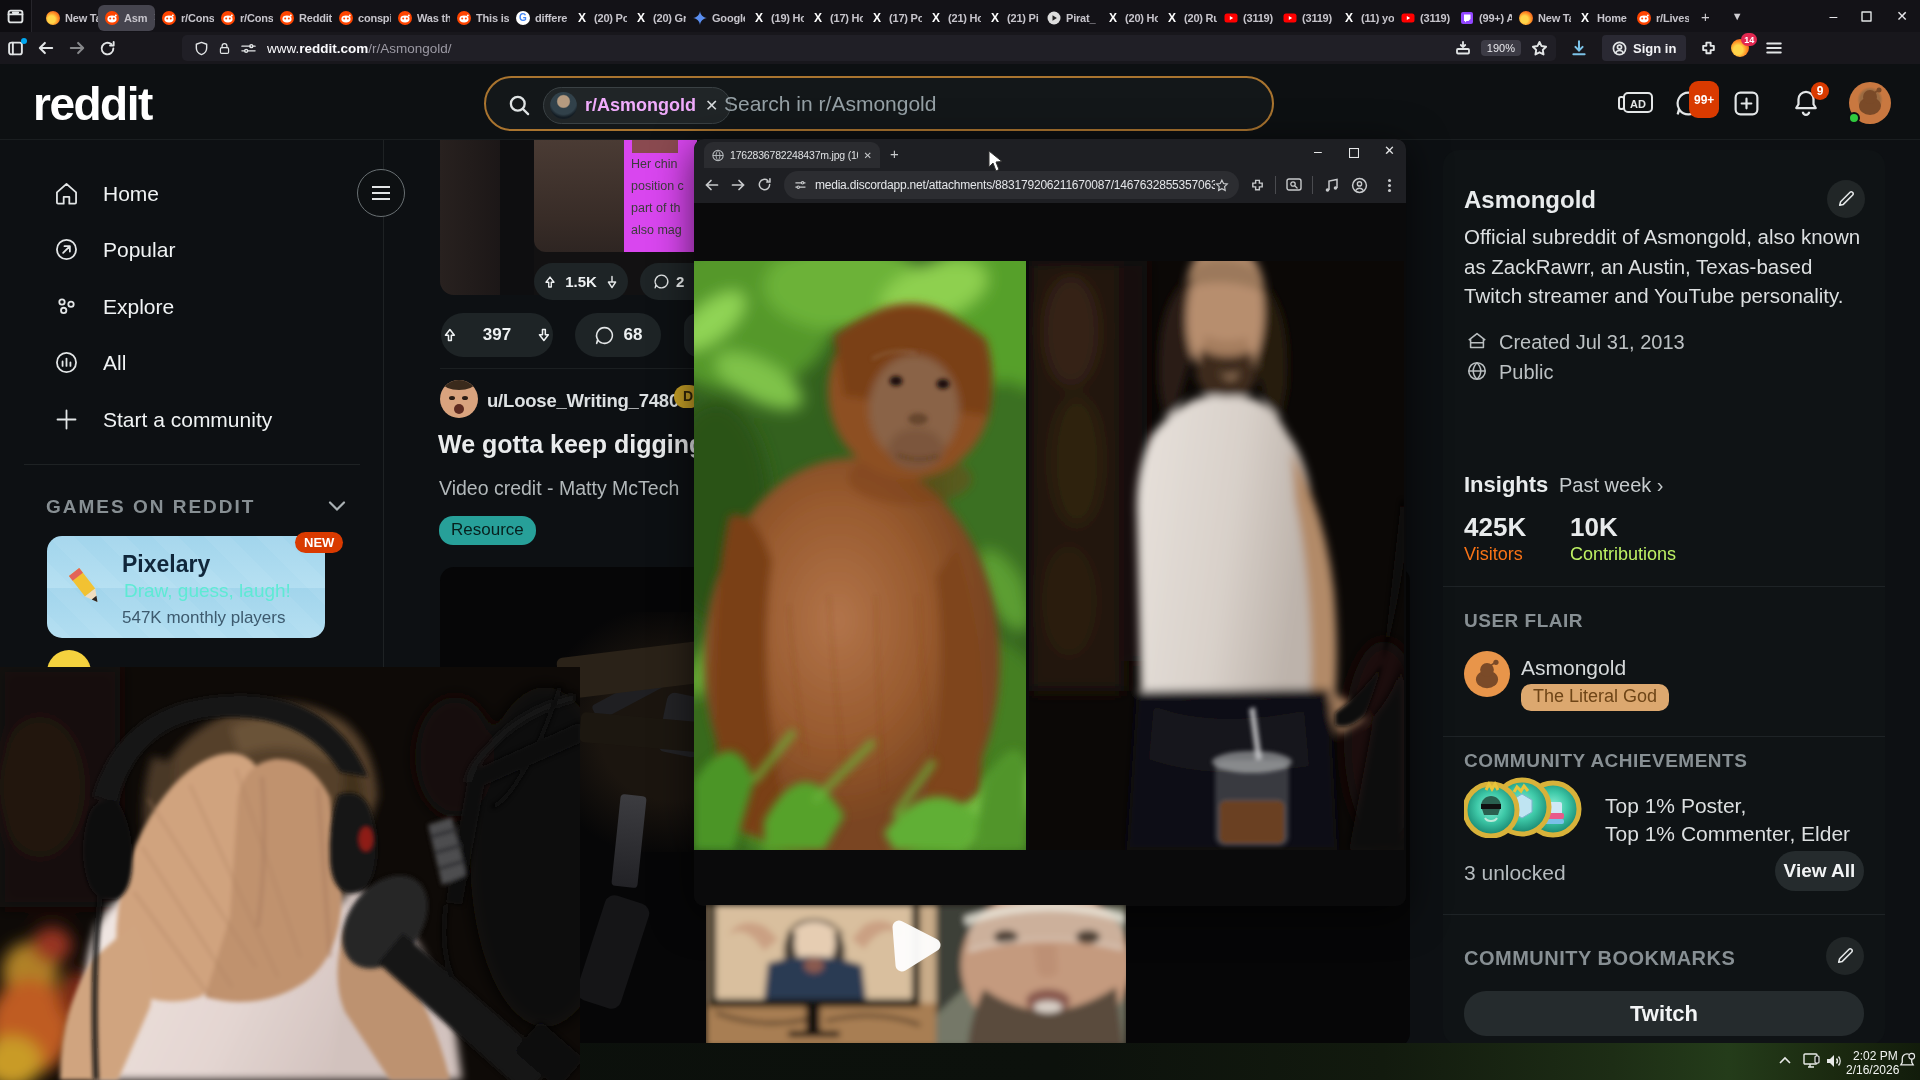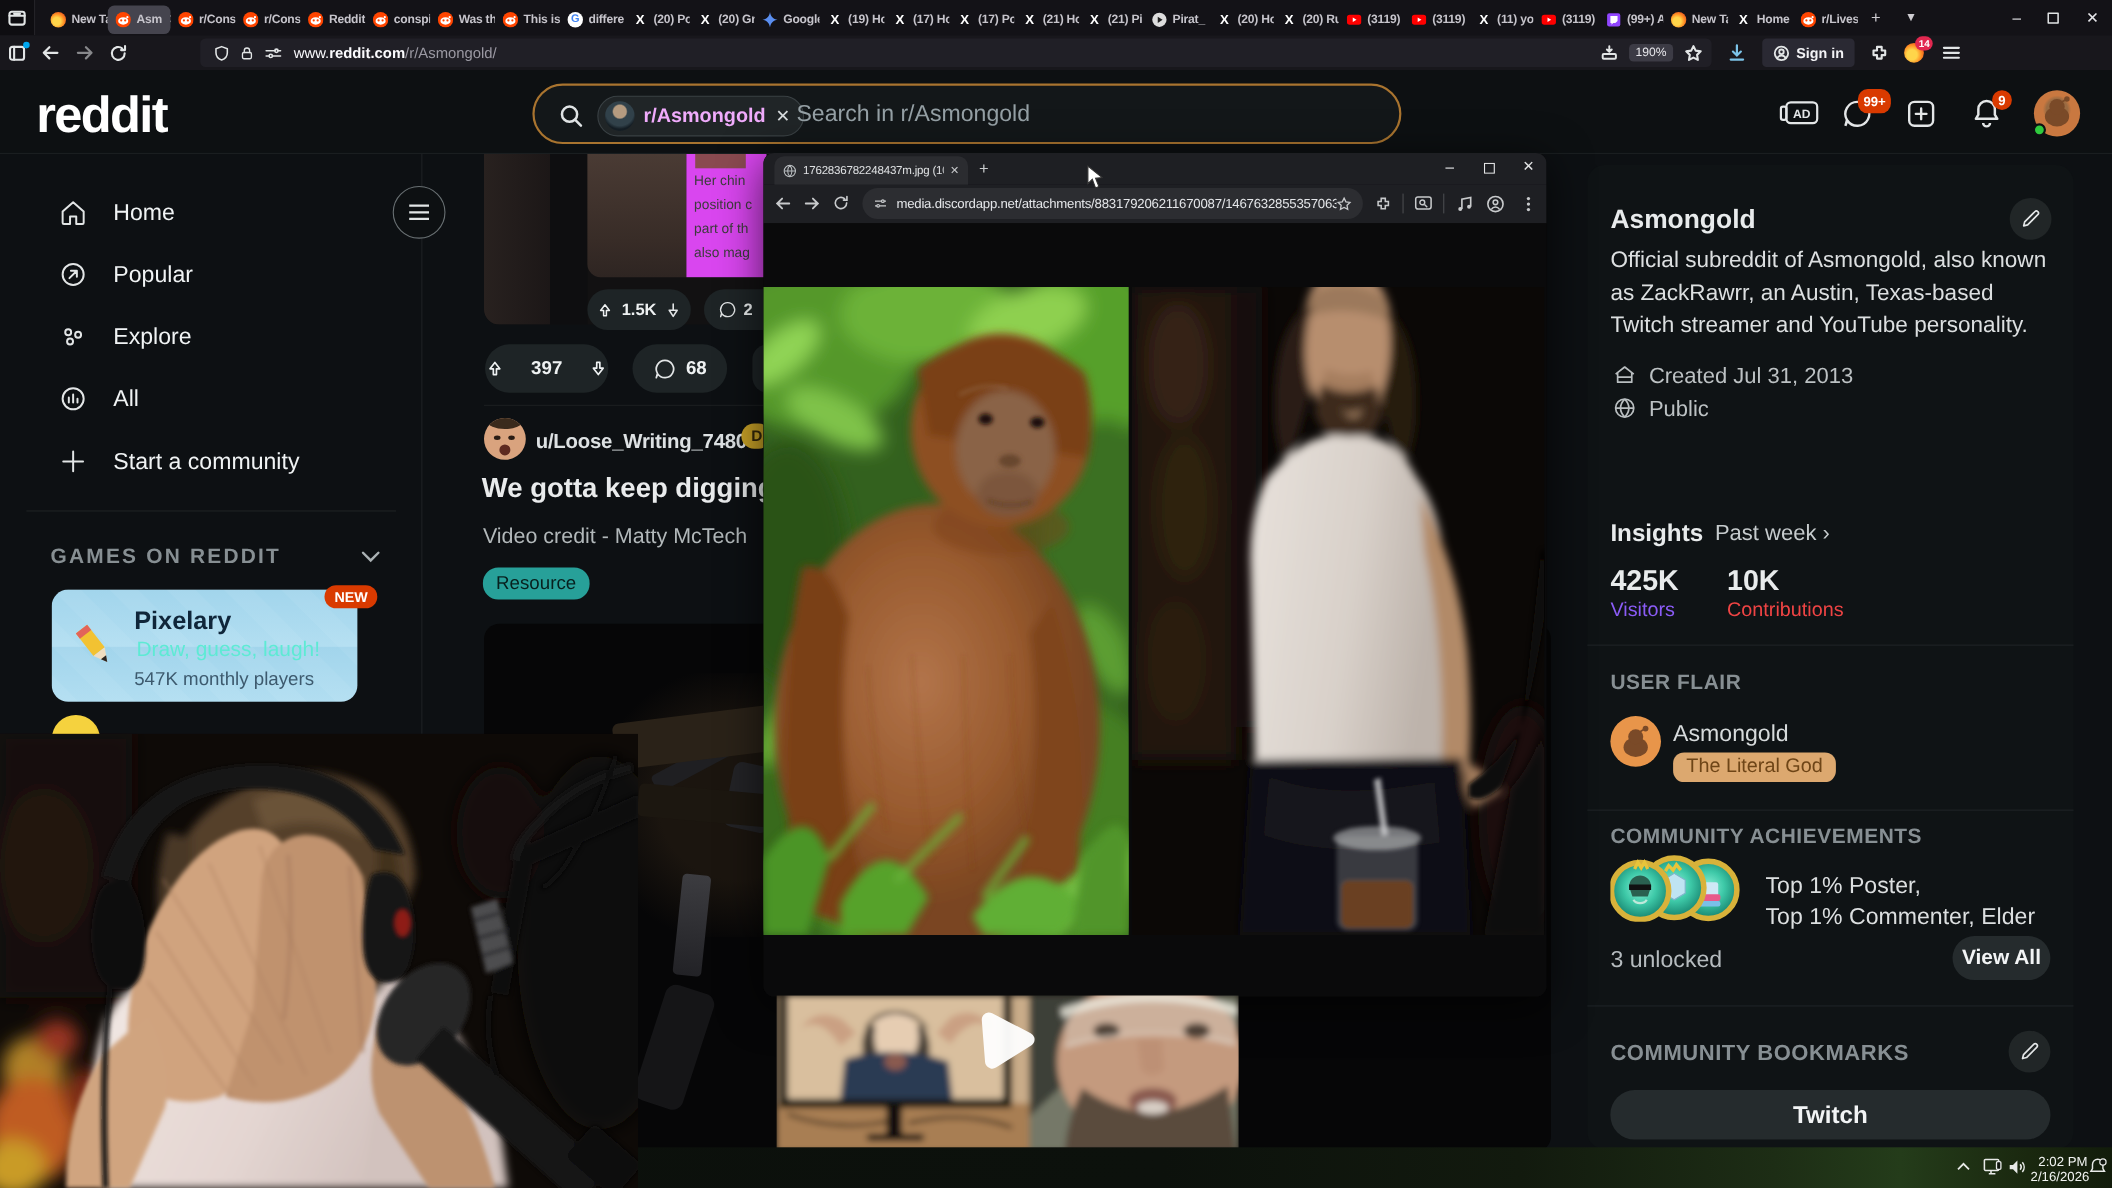--- a/index.html
+++ b/index.html
@@ -311,21 +311,21 @@
 </div>
 
 <svg class="abs" style="left:1616px;top:90px" width="40" height="26" viewBox="0 0 40 26">
       <rect x="8" y="3" width="28" height="19" rx="4" fill="none" stroke="#e3e6e7" stroke-width="2"></rect>
       <rect x="3" y="7" width="5" height="12" rx="2" fill="none" stroke="#e3e6e7" stroke-width="2"></rect>
       <text x="14" y="17.5" fill="#e3e6e7" font-size="11" font-weight="bold" font-family="Liberation Sans">AD</text>
     </svg>
 <svg class="abs" style="left:1674px;top:89px" width="29" height="29" viewBox="0 0 24 24">
       <path d="M12 3a9 9 0 1 1-7.5 14L3 21l1.2-4.5A9 9 0 0 1 12 3z" fill="none" stroke="#e3e6e7" stroke-width="1.8"></path>
     </svg>
-<span class="badge" style="left:1689px;top:81px;height:22px;padding:0 5px;font-size:12px">99+</span>
+<span class="badge" style="left:1689px;top:81px;height:37px;padding:0 5px;font-size:12px">99+</span>
 <svg class="abs" style="left:1732px;top:89px" width="29" height="29" viewBox="0 0 24 24">
       <rect x="3" y="3" width="18" height="18" rx="4" fill="none" stroke="#e3e6e7" stroke-width="1.8"></rect>
       <path d="M12 8v8M8 12h8" stroke="#e3e6e7" stroke-width="1.8" stroke-linecap="round"></path>
     </svg>
 <svg class="abs" style="left:1791px;top:88px" width="30" height="30" viewBox="0 0 24 24">
       <path d="M12 3a6 6 0 0 1 6 6v4l1.8 3H4.2L6 13V9a6 6 0 0 1 6-6z" fill="none" stroke="#e3e6e7" stroke-width="1.8" stroke-linejoin="round"></path>
       <path d="M9.5 19a2.5 2.5 0 0 0 5 0" fill="none" stroke="#e3e6e7" stroke-width="1.8"></path>
     </svg>
 <span class="badge" style="left:1811px;top:82px;height:18px;min-width:18px;font-size:12px">9</span>
 <div class="abs" style="left:1849px;top:82px;width:42px;height:42px;border-radius:50%;background:radial-gradient(circle at 50% 42%,#9a6b42 0 30%,#c97840 40% 70%,#e8873a 100%)"></div>
@@ -476,23 +476,23 @@
       </svg>
  <span class="rp" style="left:56px;top:181px;font-size:20px;color:#bcc1c3">Created Jul 31, 2013</span>
  <svg class="abs" style="left:23px;top:210px" width="22" height="22" viewBox="0 0 24 24">
         <circle cx="12" cy="12" r="9" fill="none" stroke="#b9bec0" stroke-width="1.7"></circle>
         <path d="M3 12h18M12 3c-5.5 5.5-5.5 12.5 0 18M12 3c5.5 5.5 5.5 12.5 0 18" fill="none" stroke="#b9bec0" stroke-width="1.7"></path>
       </svg>
  <span class="rp" style="left:56px;top:211px;font-size:20px;color:#bcc1c3">Public</span>
  <span class="rp" style="top:322px;font-size:22px;font-weight:bold">Insights</span>
  <span class="rp" style="left:116px;top:324px;font-size:20px;color:#c6cbcd">Past week ›</span>
  <span class="rp" style="top:362px;font-size:26px;font-weight:bold">425K</span>
- <span class="rp" style="top:394px;font-size:18px;color:#8b5cf6">Visitors</span>
+ <span class="rp" style="top:394px;font-size:18px;color:#f97316">Visitors</span>
  <span class="rp" style="left:127px;top:362px;font-size:26px;font-weight:bold">10K</span>
- <span class="rp" style="left:127px;top:394px;font-size:18px;color:#ef4444">Contributions</span>
+ <span class="rp" style="left:127px;top:394px;font-size:18px;color:#bef264">Contributions</span>
  <div class="abs" style="left:0;top:436px;width:442px;height:1px;background:#1e2326"></div>
  <span class="rp hdgrey" style="top:460px;font-size:19px">USER FLAIR</span>
  <div class="abs" style="left:21px;top:501px;width:46px;height:46px;border-radius:50%;background:#e8954a"></div>
  <svg class="abs" style="left:25px;top:505px" width="38" height="40" viewBox="0 0 36 38">
         <ellipse cx="18" cy="23" rx="10.5" ry="8.5" fill="#7a4a28"></ellipse>
         <circle cx="18" cy="14" r="6.5" fill="#7a4a28"></circle>
         <circle cx="26.5" cy="7" r="2.5" fill="#7a4a28"></circle>
         <path d="M21.5 10l4.5-3" stroke="#7a4a28" stroke-width="1.5"></path>
       </svg>
  <span class="rp" style="left:78px;top:506px;font-size:21px;color:#d6dadb">Asmongold</span>

